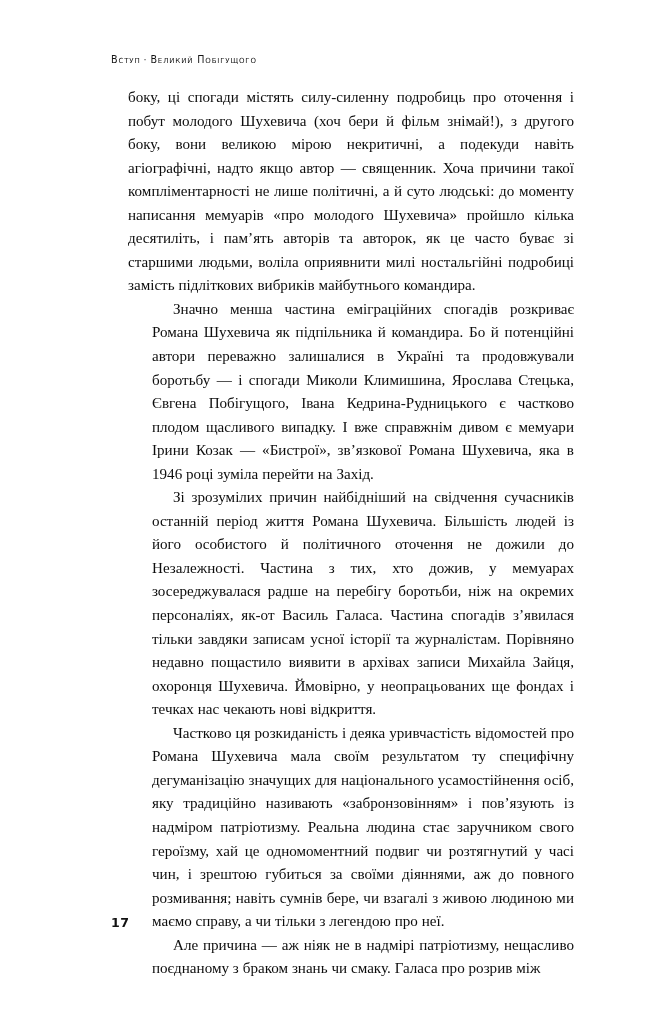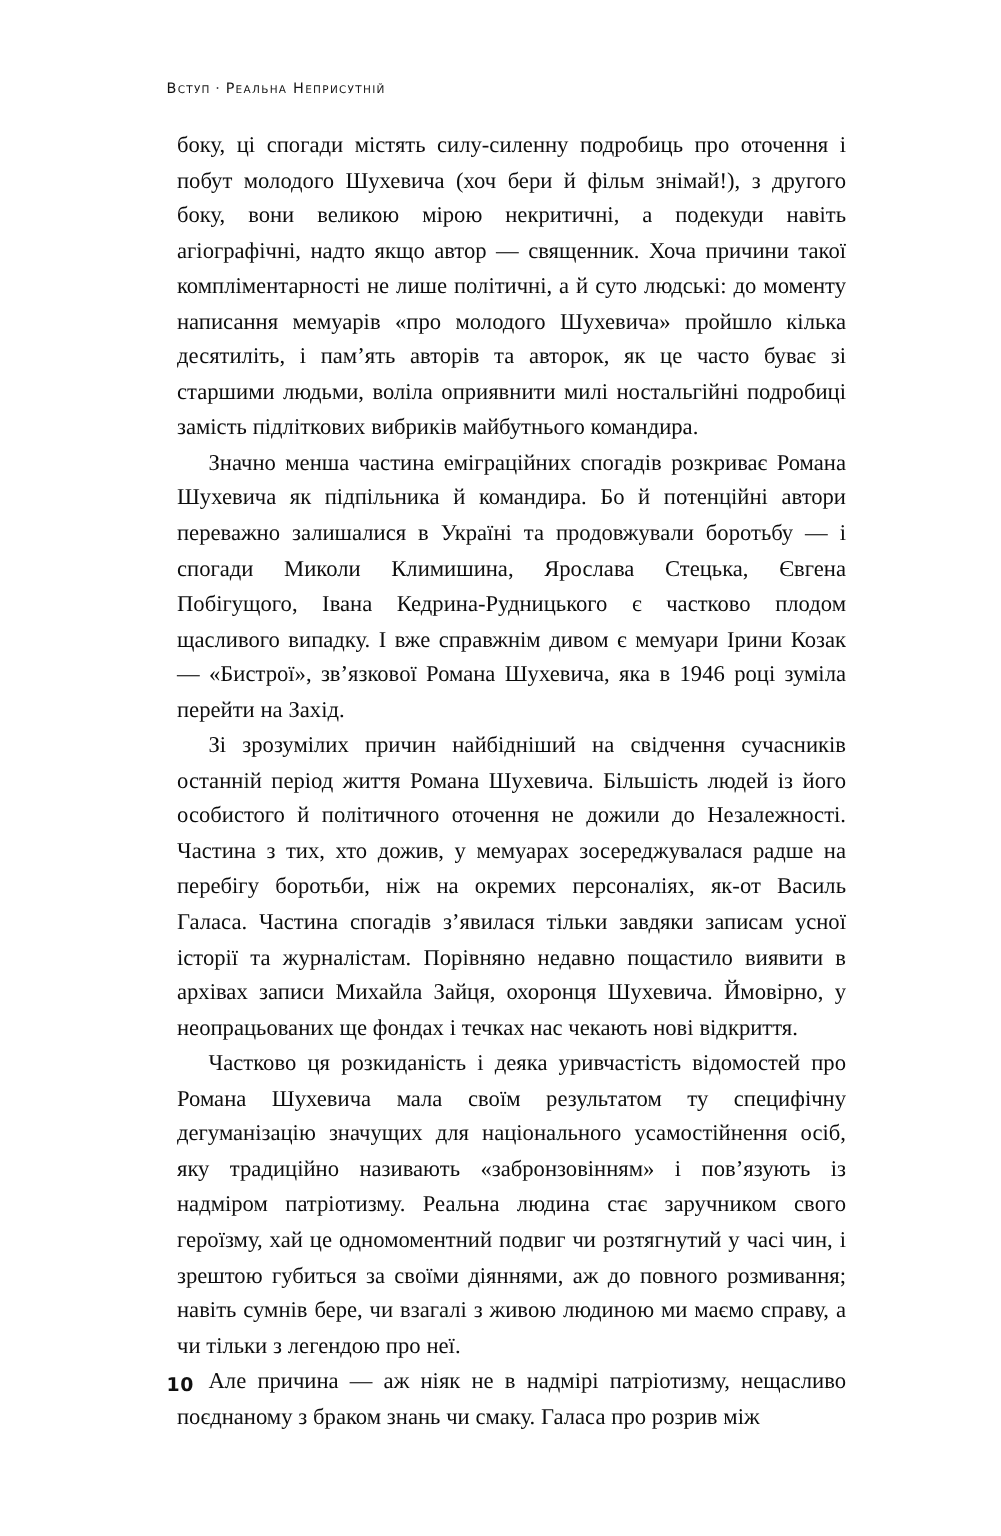--- a/index.html
+++ b/index.html
@@ -35,61 +35,61 @@
   .running-head .rh-part { display: inline; text-align: right; }
   .running-head .rh-sep {
     display: inline;
     padding: 0 3px;
     color: #3a3a3a;
   }
 
   
   .textblock {
     position: absolute;
-    left: 118px;
+    left: 128px;
     top: 86px;
     width: 446px;
   }
   .para {
     margin: 0;
     font-size: 15.1px;
     line-height: 23.55px;
     text-align: justify;
     text-align-last: left;
     text-indent: 0;
     -webkit-hyphens: manual;
     hyphens: manual;
     word-spacing: 0.1px;
   }
-  .para + .para { text-indent: 21px; }
+  .para + .para { text-indent: 21px; margin-left: 24px; }
 
   
   .folio {
     position: absolute;
     left: 111px;
     top: 915px;
     font-family: "DejaVu Sans", "Liberation Sans", sans-serif;
     font-size: 12.6px;
     font-weight: 700;
     letter-spacing: 0.4px;
     color: #111111;
   }
 </style>
 </head>
 <body>
 
 <div class="page">
 
   <div class="running-head">
-    <span class="rh-part">Вступ</span><span class="rh-sep">·</span><span class="rh-part">Реальна Неприсутній</span>
+    <span class="rh-part">Вступ</span><span class="rh-sep">·</span><span class="rh-part">Великий Побігущого</span>
   </div>
 
   <div class="textblock">
     <p class="para">боку, ці спогади містять силу-силенну подробиць про оточення і побут молодого Шухевича (хоч бери й фільм знімай!), з другого боку, вони великою мірою некритичні, а подекуди навіть агіографічні, надто якщо автор — священник. Хоча причини такої компліментарності не лише політичні, а й суто людські: до моменту написання мемуарів «про молодого Шухевича» пройшло кілька десятиліть, і пам’ять авторів та авторок, як це часто буває зі старшими людьми, воліла оприявнити милі ностальгійні подробиці замість підліткових вибриків майбутнього командира.</p>
     <p class="para">Значно менша частина еміграційних спогадів розкриває Романа Шухевича як підпільника й командира. Бо й потенційні автори переважно залишалися в Україні та продовжували боротьбу — і спогади Миколи Климишина, Ярослава Стецька, Євгена Побігущого, Івана Кедрина-Рудницького є частково плодом щасливого випадку. І вже справжнім дивом є мемуари Ірини Козак — «Бистрої», зв’язкової Романа Шухевича, яка в 1946 році зуміла перейти на Захід.</p>
     <p class="para">Зі зрозумілих причин найбідніший на свідчення сучасників останній період життя Романа Шухевича. Більшість людей із його особистого й політичного оточення не дожили до Незалежності. Частина з тих, хто дожив, у мемуарах зосереджувалася радше на перебігу боротьби, ніж на окремих персоналіях, як-от Василь Галаса. Частина спогадів з’явилася тільки завдяки записам усної історії та журналістам. Порівняно недавно пощастило виявити в архівах записи Михайла Зайця, охоронця Шухевича. Ймовірно, у неопрацьованих ще фондах і течках нас чекають нові відкриття.</p>
     <p class="para">Частково ця розкиданість і деяка уривчастість відомостей про Романа Шухевича мала своїм результатом ту специфічну дегуманізацію значущих для національного усамостійнення осіб, яку традиційно називають «забронзовінням» і пов’язують із надміром патріотизму. Реальна людина стає заручником свого героїзму, хай це одномоментний подвиг чи розтягнутий у часі чин, і зрештою губиться за своїми діяннями, аж до повного розмивання; навіть сумнів бере, чи взагалі з живою людиною ми маємо справу, а чи тільки з легендою про неї.</p>
     <p class="para">Але причина — аж ніяк не в надмірі патріотизму, нещасливо поєднаному з браком знань чи смаку. Галаса про розрив між</p>
   </div>
 
-  <div class="folio">10</div>
+  <div class="folio">17</div>
 
 </div>
 
 </body></html>

